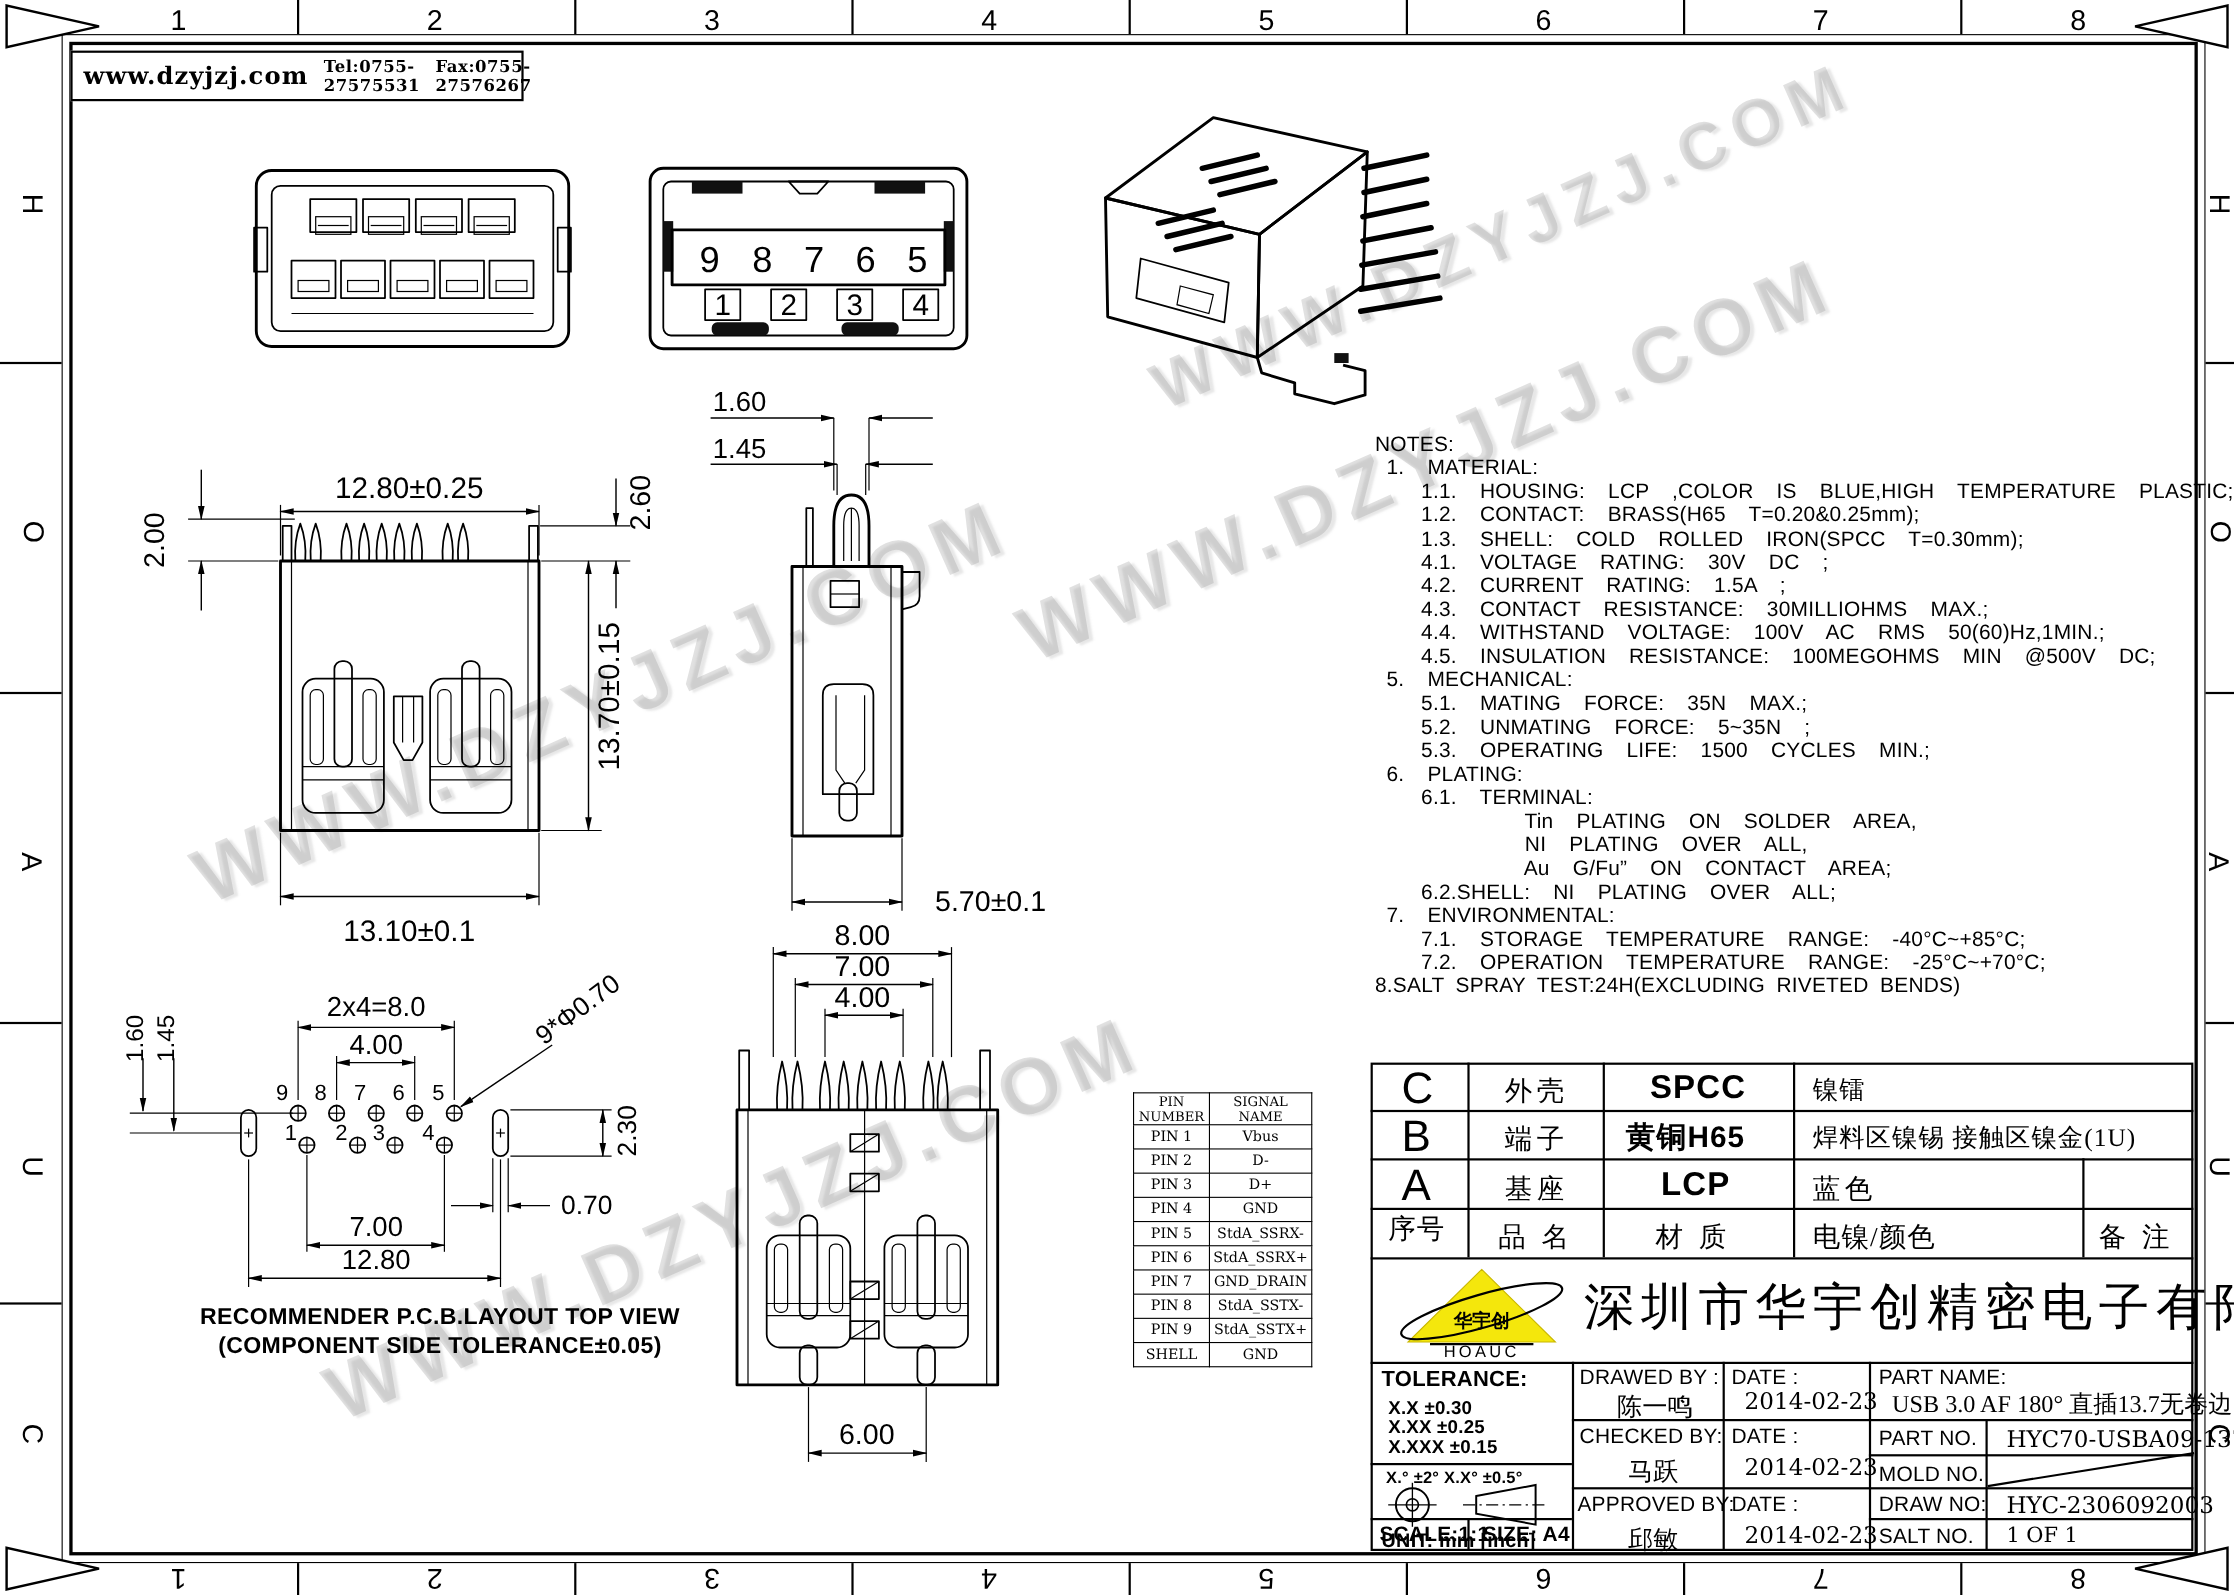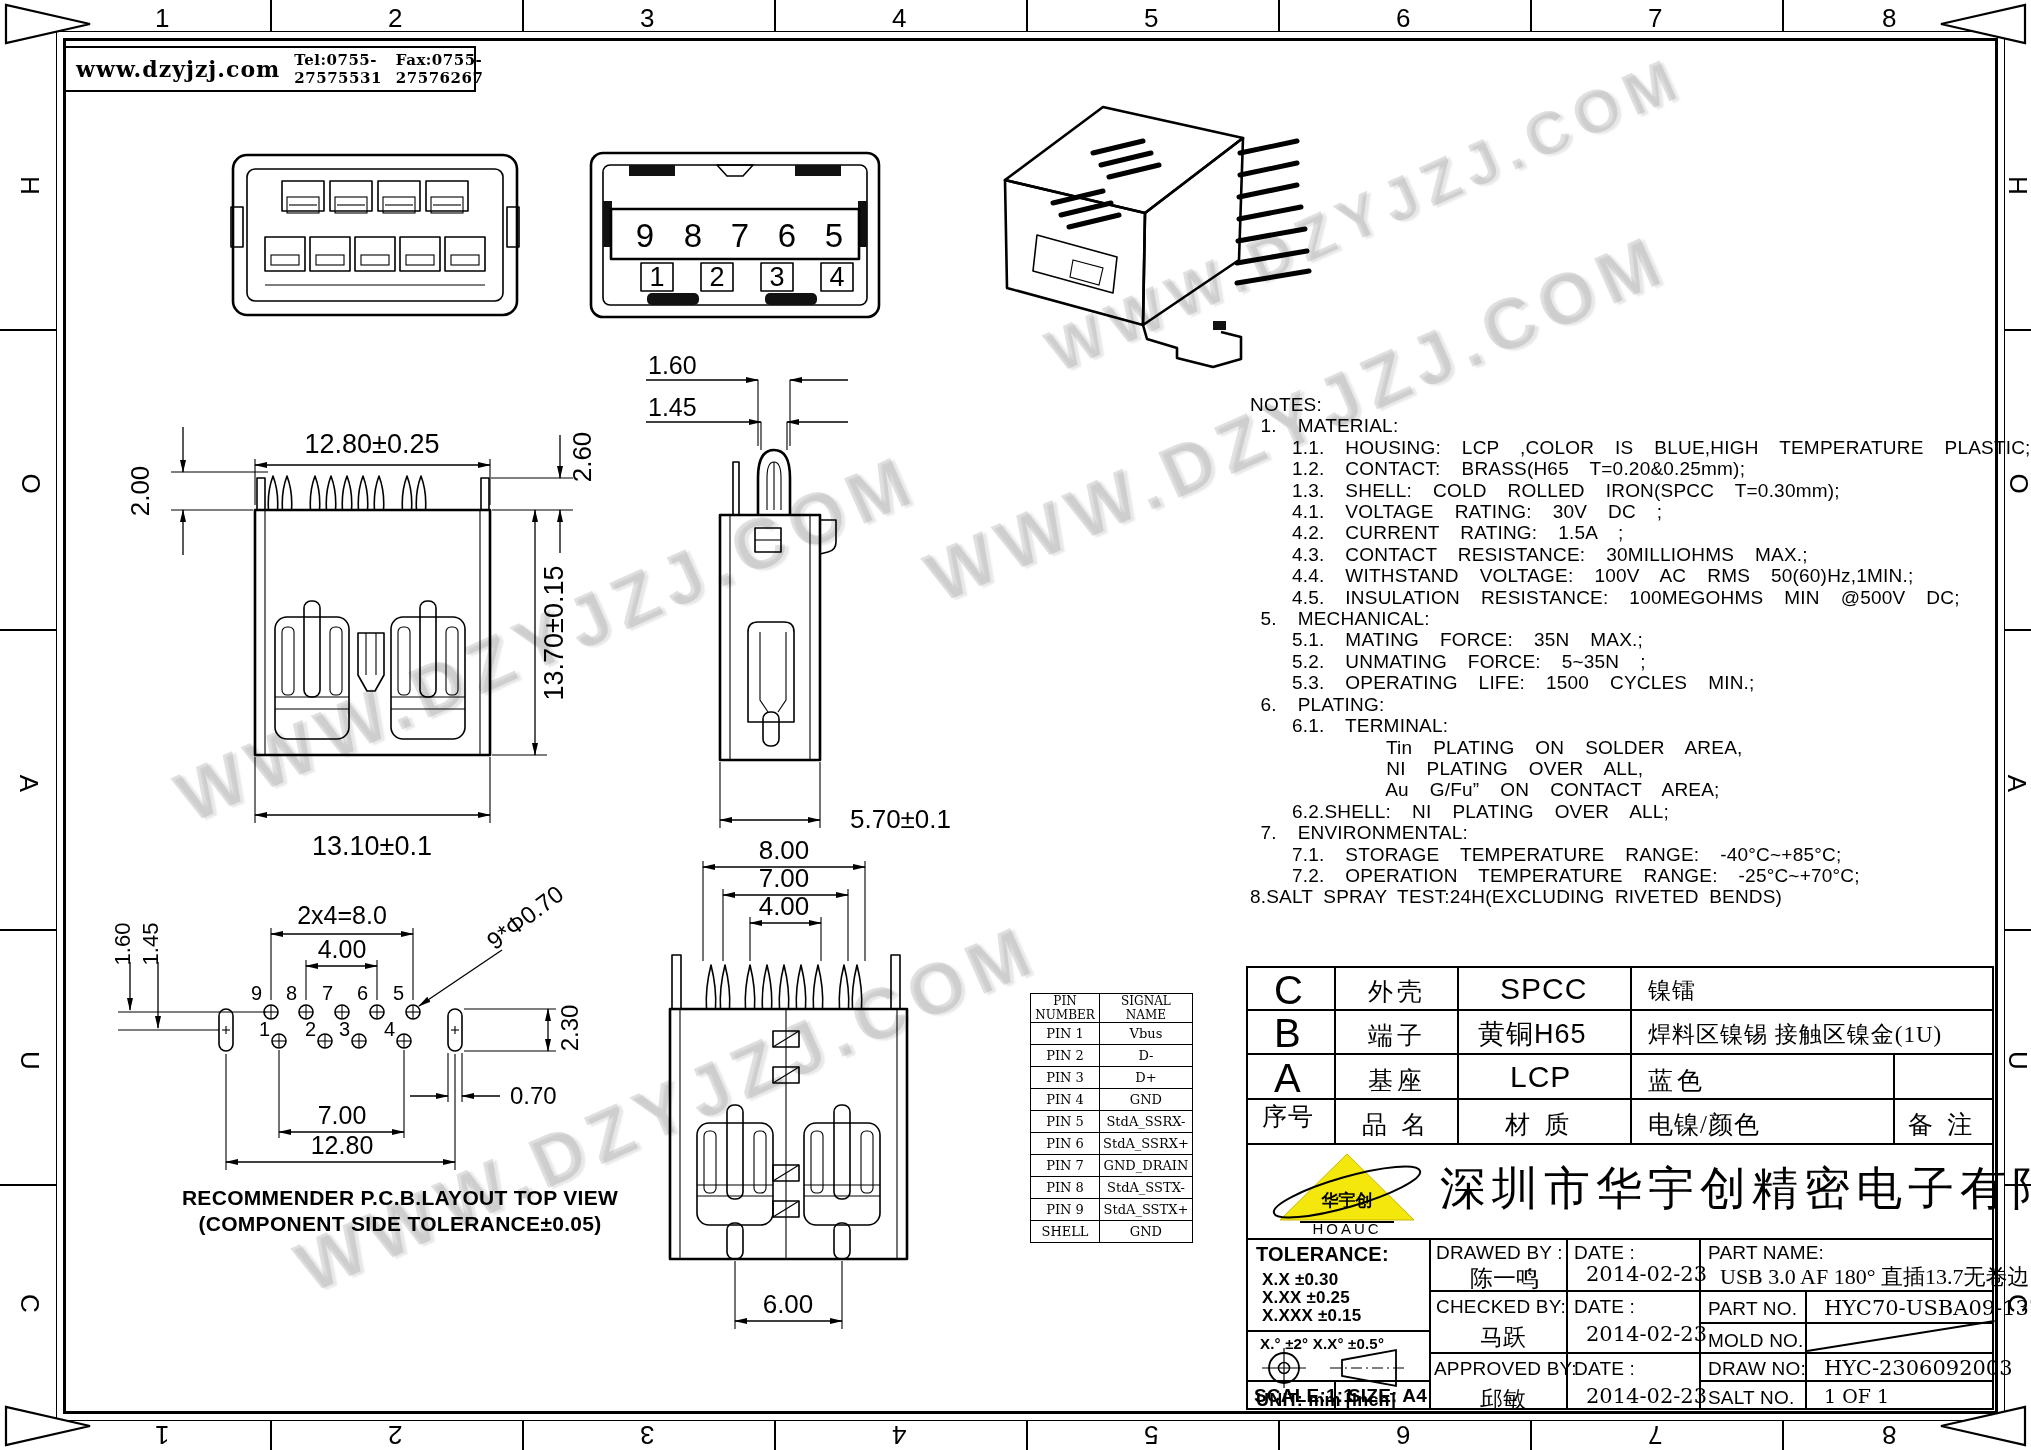--- a/index.html
+++ b/index.html
@@ -33,21 +33,21 @@
   table.pins th,table.pins td{border:1.2px solid #000;height:21px;text-align:center;padding:0 3px;font-weight:normal;}
   table.pins th{font-size:12px;}
   table.pins td.c1{width:62px;}
   table.pins td.c2{width:82px;}
   .blk{position:absolute;border:2.5px solid #000;box-sizing:border-box;background:transparent;}
   .lbl{position:absolute;font-size:19px;letter-spacing:0.2px;white-space:nowrap;}
   .val{position:absolute;font-family:"DejaVu Serif",serif;font-size:21px;white-space:nowrap;}
   .cjk{font-family:"Liberation Serif",serif;}
   .matletter{position:absolute;font-size:40px;font-weight:300;}
   .matcjk{position:absolute;font-size:25px;font-family:"Liberation Serif",serif;letter-spacing:4px;white-space:nowrap;}
-  .matlat{position:absolute;font-size:30px;font-weight:400;letter-spacing:1px;white-space:nowrap;}
+  .matlat{position:absolute;font-size:30px;font-weight:700;letter-spacing:1px;white-space:nowrap;}
   .company{position:absolute;left:1440px;top:1158px;width:545px;text-align:center;
            font-size:46px;font-family:"Liberation Serif",serif;letter-spacing:6px;white-space:nowrap;}
   .tol{position:absolute;font-weight:bold;}
 </style>
 </head>
 <body>
 
 <svg width="0" height="0">
   <defs>
     <marker id="arr" markerWidth="13" markerHeight="8" refX="12" refY="4" orient="auto-start-reverse" markerUnits="userSpaceOnUse">

